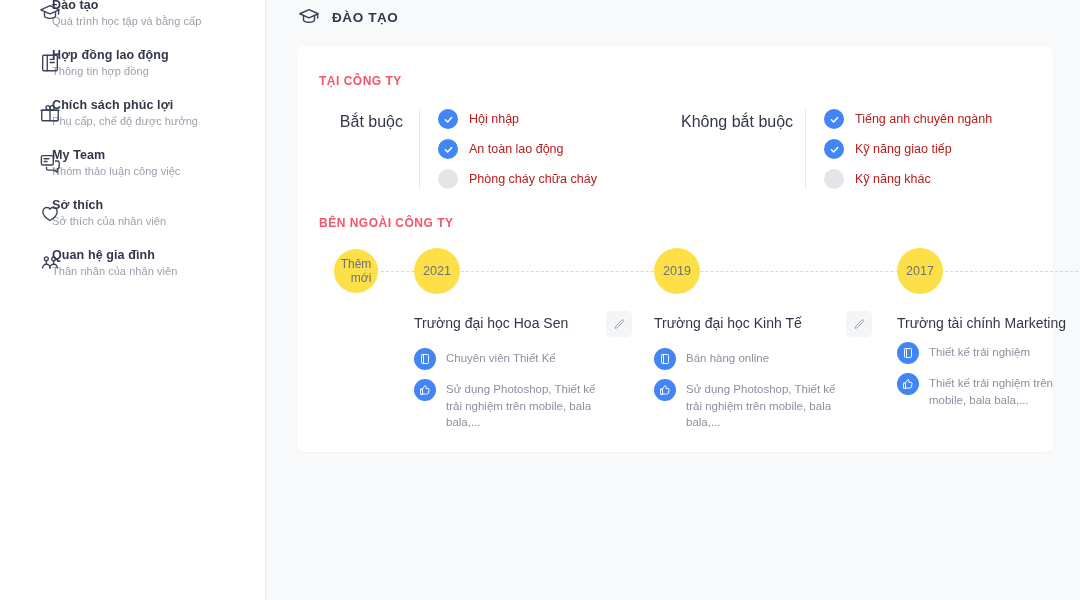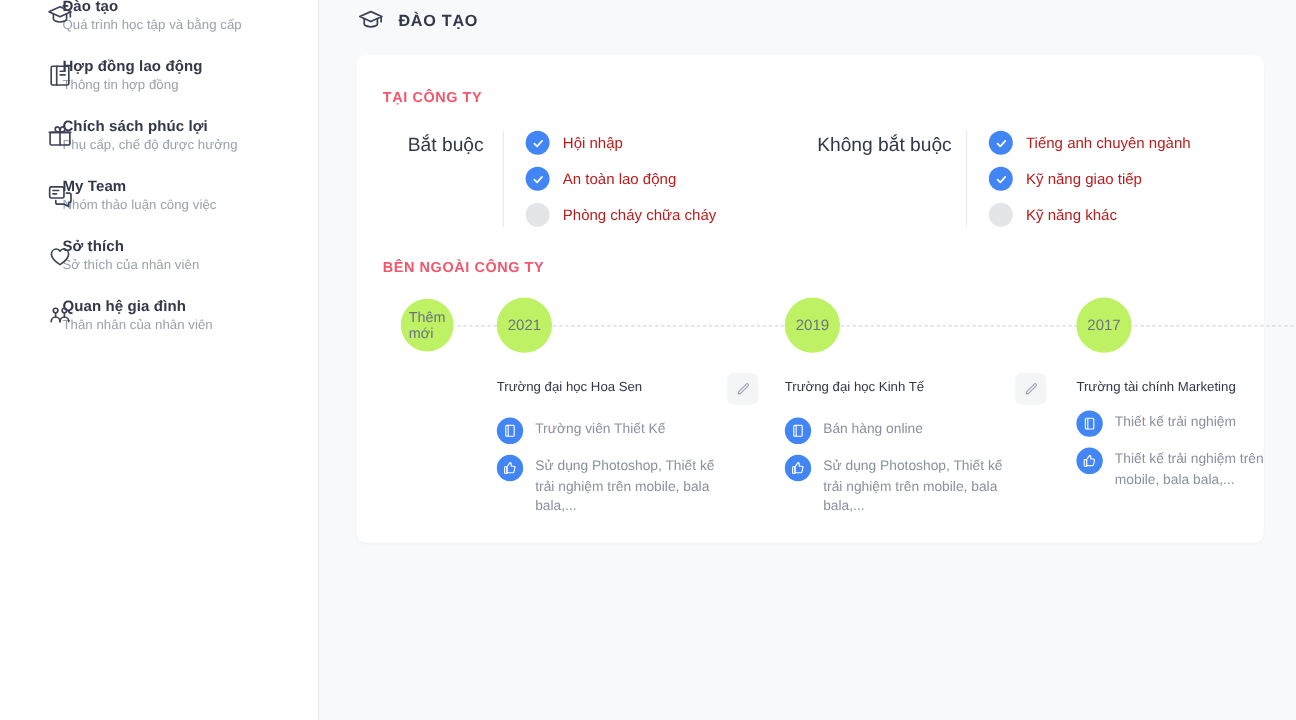--- a/index.html
+++ b/index.html
@@ -223,25 +223,25 @@
     height: 170px;
     z-index: 1;
   }
 
   .tl-entry { position: absolute; top: 0; }
 
   .tl-circle {
     width: 46px;
     height: 46px;
     border-radius: 50%;
-    background: #bef264;
+    background: #fde047;
     display: flex;
     align-items: center;
     justify-content: center;
-    text-align: left;
+    text-align: right;
     font-size: 12.5px;
     color: #6b7280;
     line-height: 14px;
     cursor: pointer;
   }
   .tl-circle.add {
     width: 44px;
     height: 44px;
     font-size: 12px;
     margin-top: 1px;
@@ -255,21 +255,21 @@
   }
 
   .tl-head {
     display: flex;
     align-items: flex-start;
     justify-content: space-between;
     gap: 8px;
   }
 
   .tl-school {
-    font-size: 11px;
+    font-size: 14px;
     color: #32374a;
     line-height: 15px;
     white-space: nowrap;
   }
 
   .edit-btn {
     width: 26px;
     height: 26px;
     border-radius: 5px;
     background: #f4f5f7;
@@ -503,21 +503,21 @@
                     </span>
                   </div>
                   <div class="tl-rows">
                     <div class="tl-row">
                       <span class="tl-ic">
                         <svg width="12" height="12" viewBox="0 0 24 24" fill="none" stroke="#ffffff" stroke-width="1.9" stroke-linecap="round" stroke-linejoin="round">
                           <rect x="5" y="3" width="14" height="18" rx="1.6"></rect>
                           <path d="M9 3v18"></path>
                         </svg>
                       </span>
-                      <span class="tl-rowtext">Trường viên Thiết Kế</span>
+                      <span class="tl-rowtext">Chuyên viên Thiết Kế</span>
                     </div>
                     <div class="tl-row">
                       <span class="tl-ic">
                         <svg width="12" height="12" viewBox="0 0 24 24" fill="none" stroke="#ffffff" stroke-width="1.9" stroke-linecap="round" stroke-linejoin="round">
                           <path d="M7 21V10l5-7c1.2 0 2 .9 2 2v4h4.4c1.2 0 2.1 1.1 1.8 2.3l-1.6 7c-.2 1-1.1 1.7-2.1 1.7H7Z"></path>
                           <rect x="3" y="10" width="4" height="11" rx="1"></rect>
                         </svg>
                       </span>
                       <span class="tl-rowtext">Sử dụng Photoshop, Thiết kế trải nghiệm trên mobile, bala bala,...</span>
                     </div>

